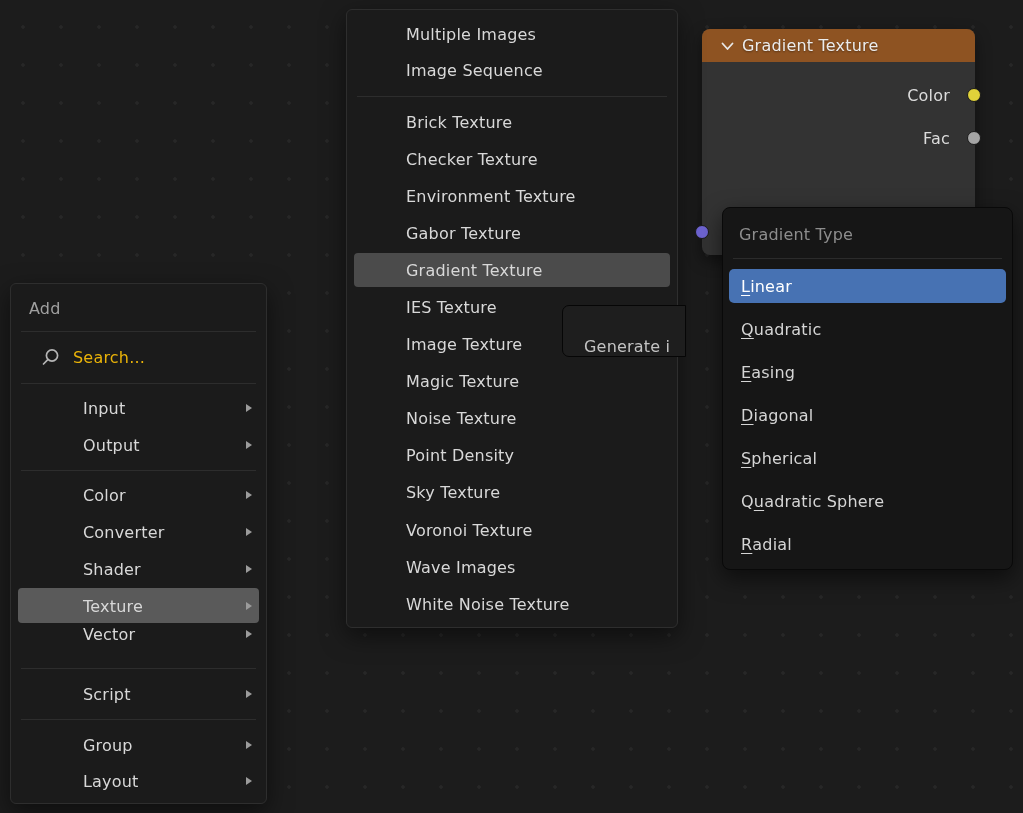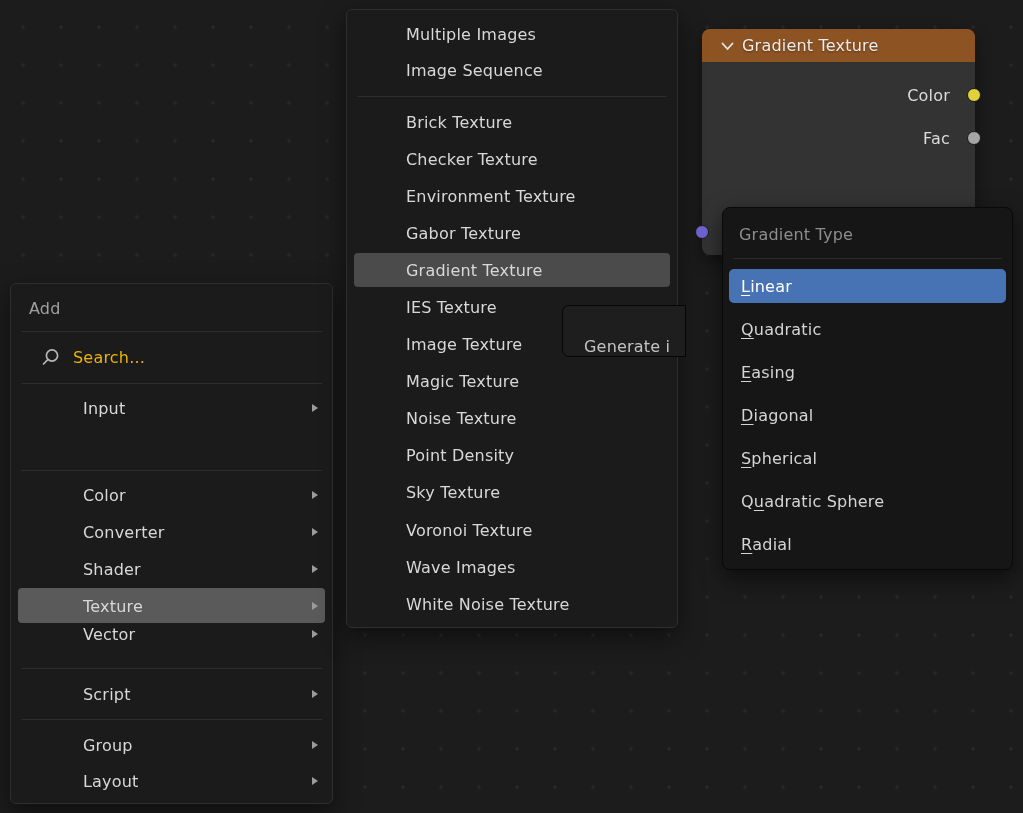--- a/index.html
+++ b/index.html
@@ -51,21 +51,21 @@
 
   
   #tooltip { left:562px; top:305px; width:124px; height:52px; z-index:9;
              background:#1e1e1e; border:1px solid #060606; border-radius:7px 0 0 7px;
              display:flex; align-items:flex-end; padding-left:21px;
              color:#c3c3c3; white-space:nowrap; overflow:hidden; }
 
   
   .menu-panel { background:#1b1b1b; border:1px solid #2e2e2e; border-radius:6px;
                 box-shadow:0 8px 24px rgba(0,0,0,.5); z-index:8; }
-  #add-menu { left:10px; top:283px; width:323px; height:521px; }
+  #add-menu { left:10px; top:283px; width:257px; height:521px; }
   #texture-submenu { left:346px; top:9px; width:332px; height:619px; }
   .menu-sep { position:absolute; left:10px; right:10px; border-top:1px solid #2d2d2d; }
   .menu-row { position:absolute; left:0; right:0; height:28px; display:flex; align-items:center; }
   .menu-row .lbl { margin-left:72px; color:#d8d8d8; }
   #texture-submenu .menu-row .lbl { margin-left:59px; }
   .menu-title { color:#a0a0a0; margin-left:18px; }
   .arrow { position:absolute; right:14px; top:50%; margin-top:-4.5px; width:0; height:0;
            border-left:6px solid #9b9b9b; border-top:4.5px solid transparent;
            border-bottom:4.5px solid transparent; }
   .hl-row { position:absolute; left:7px; right:7px; border-radius:4px; }
@@ -157,20 +157,24 @@
       <line x1="6.8" y1="11.6" x2="2.5" y2="16" stroke="#b5b5b5" stroke-width="1.7" stroke-linecap="round"></line>
     </svg>
     <span class="lbl" style="margin-left:62px">Search...</span>
   </div>
   <div class="menu-sep" style="top:99px"></div>
 
   <div class="menu-row" style="top:110px">
     <span class="lbl">Input</span>
       <span class="arrow"></span>
   </div>
+  <div class="menu-row" style="top:147px">
+    <span class="lbl">Output</span>
+      <span class="arrow"></span>
+  </div>
   <div class="menu-sep" style="top:186px"></div>
   <div class="menu-row" style="top:197px">
     <span class="lbl">Color</span>
       <span class="arrow"></span>
   </div>
   <div class="menu-row" style="top:234px">
     <span class="lbl">Converter</span>
       <span class="arrow"></span>
   </div>
   <div class="menu-row" style="top:271px">

